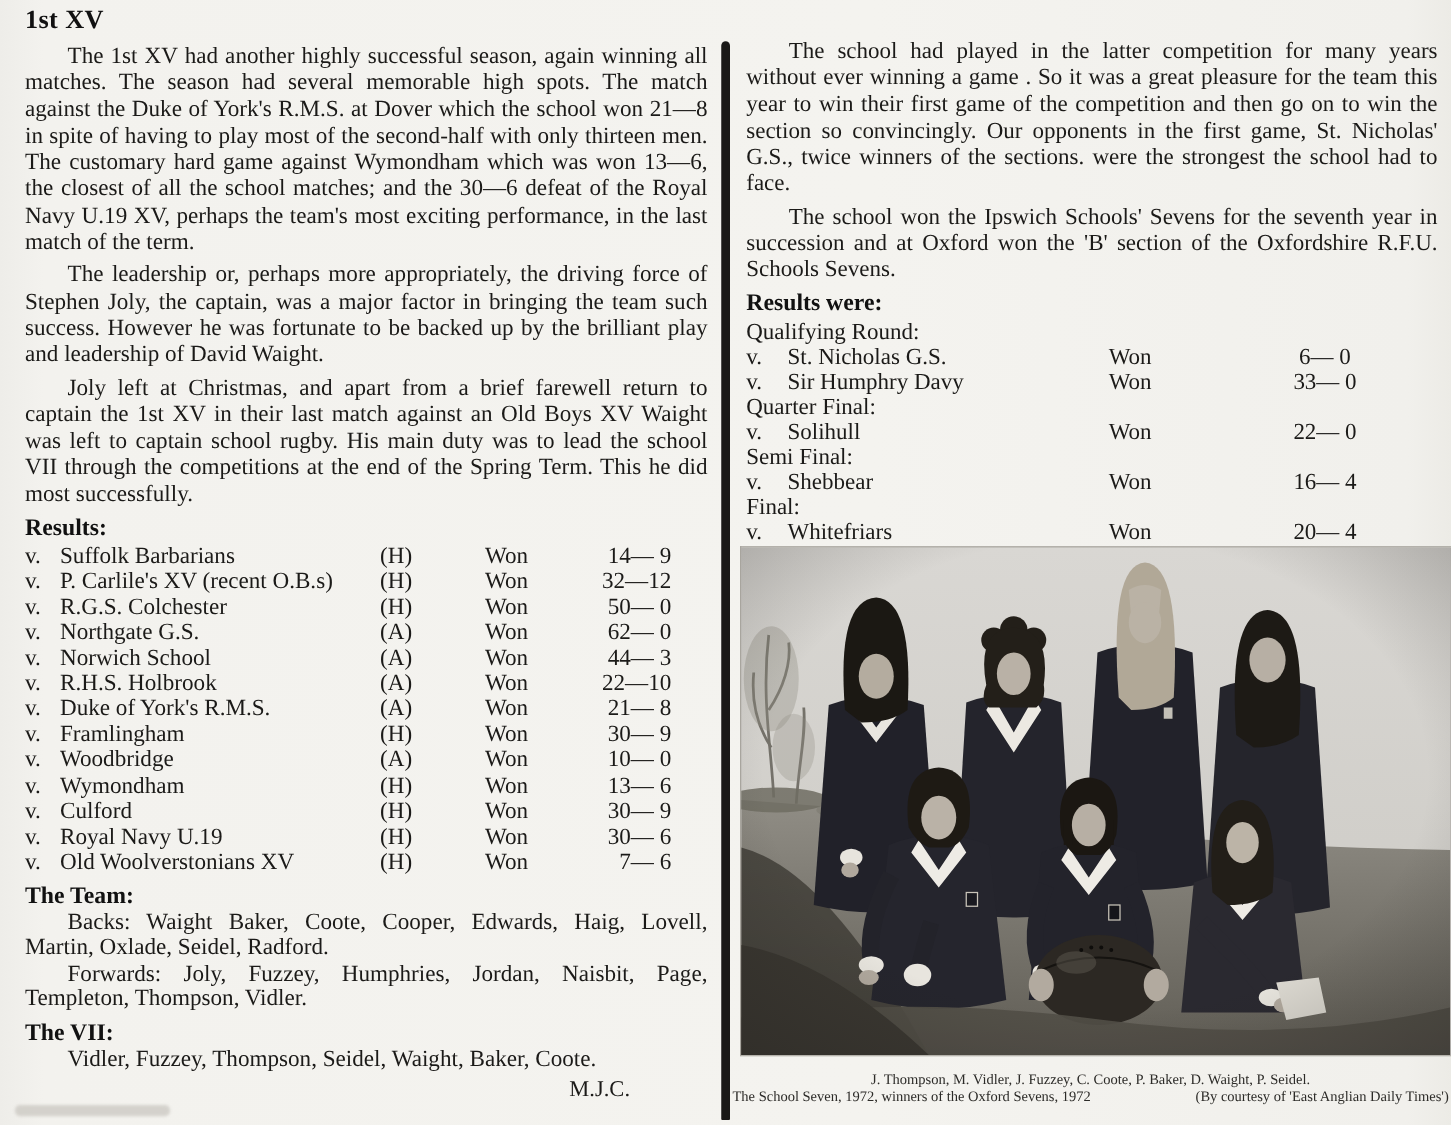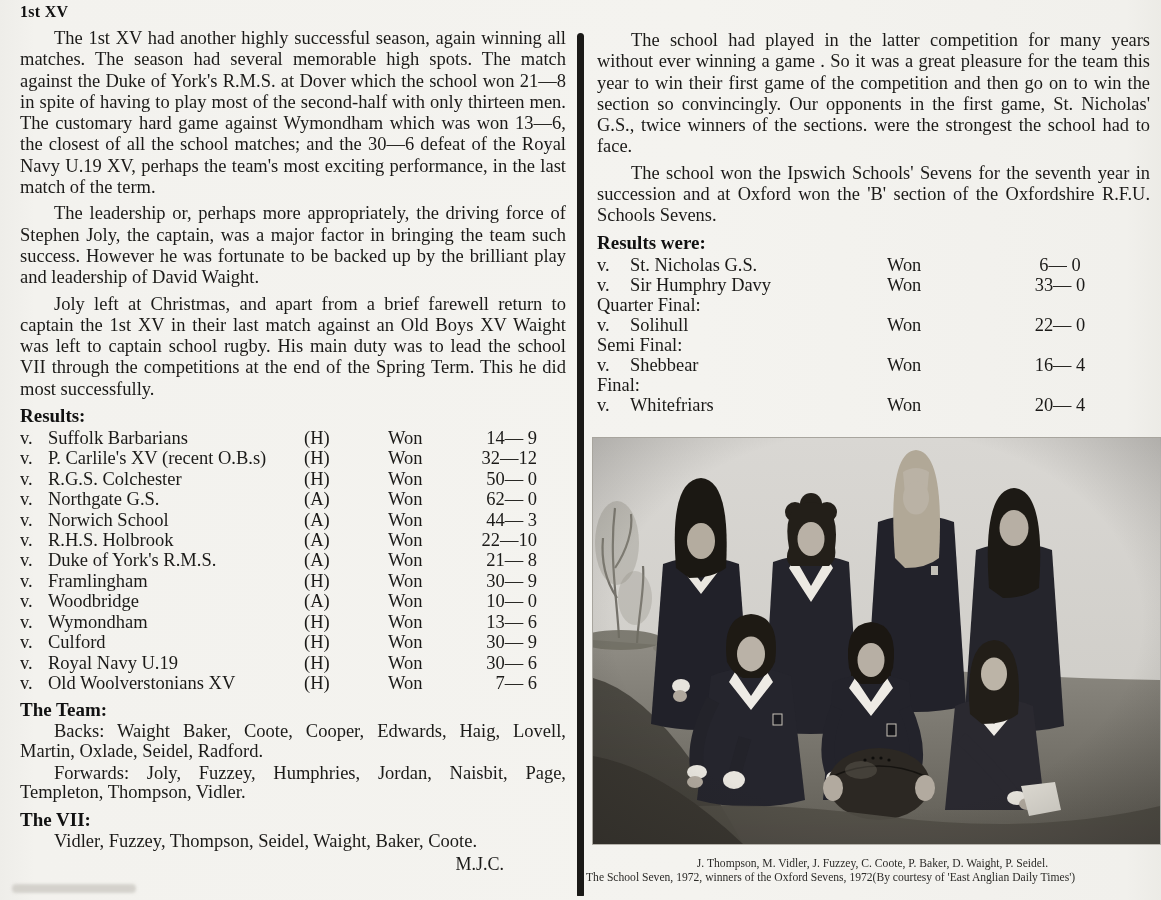--- a/index.html
+++ b/index.html
@@ -3,21 +3,21 @@
 <meta charset="utf-8">
 <style>
   html,body{margin:0;padding:0;}
   body{width:1161px;height:900px;overflow:hidden;background:#e9e7e3;}
   .page{position:relative;width:1161px;height:900px;overflow:hidden;
         background:linear-gradient(90deg,#eeede9 0%,#f3f2ee 3%,#f4f3ef 60%,#f1f0ec 97%,#ecebe6 100%);
         font-family:"Liberation Serif","DejaVu Serif",serif;color:#1b1a18;}
 
   
   .col-left{position:absolute;left:20px;top:3px;width:546px;}
-  .page-title{font-size:16px;font-weight:bold;margin:0 0 7px 0;letter-spacing:.3px;color:#111;}
+  .page-title{font-size:21px;font-weight:bold;margin:0 0 7px 0;letter-spacing:.3px;color:#111;}
   p.body{font-size:18.5px;line-height:21.3px;text-align:justify;text-indent:34px;margin:0 0 5px 0;}
   .sec-head{font-size:19px;font-weight:bold;margin:2px 0 1px 0;color:#111;}
   .mt6{margin-top:6px;}
   .mt8{margin-top:7px;}
 
   .ltable{width:546px;}
   .lrow{display:grid;grid-template-columns:28px 256px 84px 82px 67px;font-size:18.5px;line-height:20.4px;}
   .lrow span{white-space:nowrap;}
   .csc{text-align:right;}
 
@@ -38,21 +38,21 @@
   .rcsc{text-align:center;}
 
   
   .photo{position:absolute;left:592px;top:437px;width:569px;height:408px;
          border-top:1px solid #a8a59e;border-left:1px solid #a8a59e;border-bottom:1px solid #b5b2ab;
          box-sizing:border-box;box-shadow:inset 0 0 34px rgba(32,30,27,.28);background:#cfcdc8;}
   .photo svg{display:block;}
 
   .caption{position:absolute;left:586px;top:857px;width:573px;font-size:11.6px;color:#2c2b28;line-height:13px;}
   .cap1{text-align:center;margin:0 0 1px 0;}
-  .cap2{display:flex;}
+  .cap2{display:flex;justify-content:space-between;}
 
   .smudge{position:absolute;left:12px;top:884px;width:124px;height:9px;background:#cac7c1;
           opacity:.75;filter:blur(1.4px);border-radius:4px;}
 </style>
 </head>
 <body>
 
 <div class="page">
 
   <div class="col-left">
@@ -170,20 +170,23 @@
 
   <div class="divider"></div>
 
   <div class="col-right">
     <p class="body">The school had played in the latter competition for many years without ever winning a game . So it was a great pleasure for the team this year to win their first game of the competition and then go on to win the section so convincingly. Our opponents in the first game, St. Nicholas' G.S., twice winners of the sections. were the strongest the school had to face.</p>
     <p class="body">The school won the Ipswich Schools' Sevens for the seventh year in succession and at Oxford won the 'B' section of the Oxfordshire R.F.U. Schools Sevens.</p>
 
     <h2 class="sec-head">Results were:</h2>
     <div class="rtable">
 
+    <div class="rrow">
+          <span class="round">Qualifying Round:</span>
+        </div>
         <div class="rrow">
           <span class="cv">v.</span>
           <span class="copp">St. Nicholas G.S.</span>
           <span class="cres">Won</span>
           <span class="rcsc">6— 0</span>
         </div>
         <div class="rrow">
           <span class="cv">v.</span>
           <span class="copp">Sir Humphry Davy</span>
           <span class="cres">Won</span>

